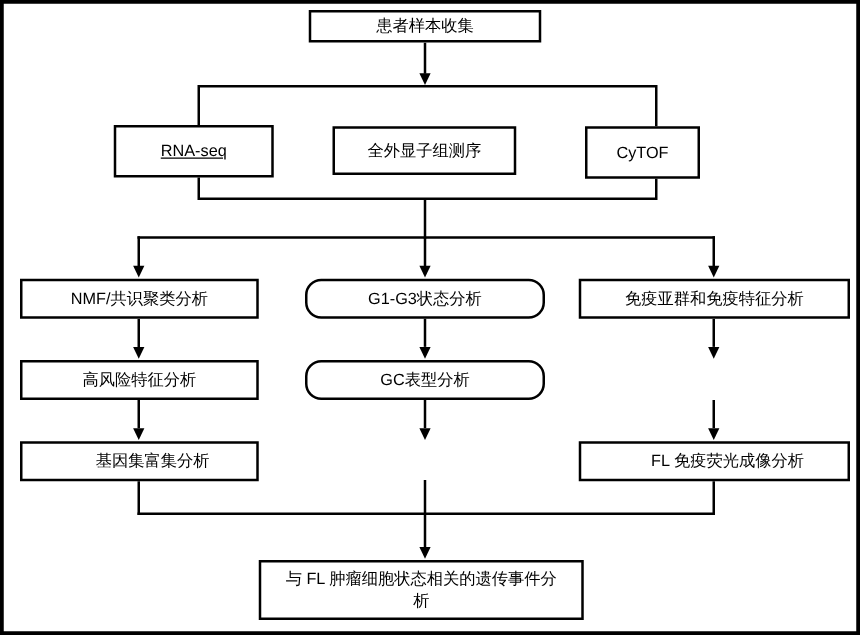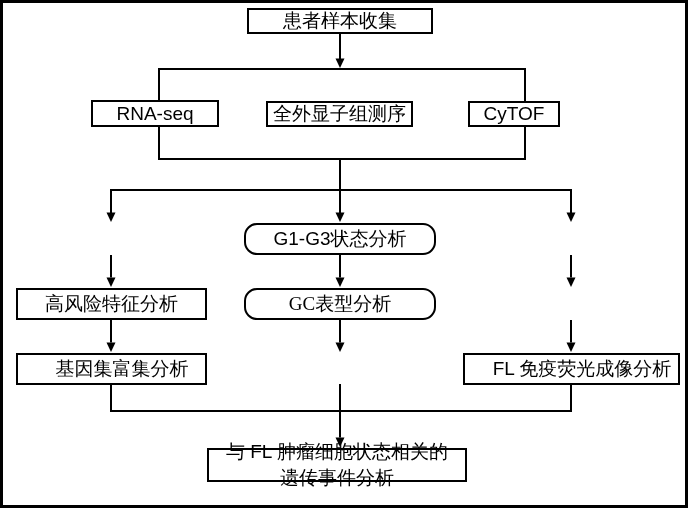--- a/index.html
+++ b/index.html
@@ -38,36 +38,36 @@
   .node {
     position: absolute;
     box-sizing: border-box;
     border: 2px solid var(--line, #000000);
     background: var(--bg, #ffffff);
     color: var(--line, #000000);
     display: flex;
     align-items: center;
     justify-content: center;
     text-align: center;
-    font-size: 19px;
+    font-size: 13px;
     line-height: 1.35;
     z-index: 2;
   }
   .n-root  { left: 244px; top: 5px;  width: 186px; height: 26px; }
-  .n-rna   { left: 88px;  top: 97px; width: 128px; height: 27px; }
-  .n-wes   { left: 263px; top: 98px; width: 147px; height: 26px; }
-  .n-cytof { left: 465px; top: 98px; width: 92px;  height: 26px; align-items: center; }
+  .n-rna   { left: 88px;  top: 97px; width: 128px; height: 42px; text-decoration: underline; }
+  .n-wes   { left: 263px; top: 98px; width: 147px; height: 39px; }
+  .n-cytof { left: 465px; top: 98px; width: 92px;  height: 42px; align-items: center; }
 
-  .row1 { top: 220px; } .row2 { top: 285px; font-family: Liberation Serif, serif; } .row3 { top: 350px; padding-left: 21px; }
+  .row1 { top: 220px; } .row2 { top: 285px; } .row3 { top: 350px; padding-left: 21px; }
   .col1 { left: 13px;  width: 191px; height: 32px; }
   .col2 { left: 241px; width: 192px; height: 32px; border-radius: 13px; }
   .col3 { left: 460px; width: 217px; height: 32px; }
 
   .n-final {
-    left: 204px; top: 445px; width: 260px; height: 34px;
+    left: 204px; top: 445px; width: 260px; height: 48px;
     padding: 0 14px;
   }
 </style>
 </head>
 <body>
 
 <div class="canvas">
 
   <svg class="lines" width="682" height="502" viewBox="0 0 682 502">
 
@@ -117,34 +117,40 @@
   <div class="node n-rna">
     <span>RNA-seq</span>
   </div>
   <div class="node n-wes">
     <span>全外显子组测序</span>
   </div>
   <div class="node n-cytof">
     <span>CyTOF</span>
   </div>
 
+  <div class="node col1 row1">
+    <span>NMF/共识聚类分析</span>
+  </div>
   <div class="node col1 row2">
     <span>高风险特征分析</span>
   </div>
   <div class="node col1 row3">
     <span>基因集富集分析</span>
   </div>
 
   <div class="node col2 row1">
     <span>G1-G3状态分析</span>
   </div>
   <div class="node col2 row2">
     <span>GC表型分析</span>
   </div>
 
+  <div class="node col3 row1">
+    <span>免疫亚群和免疫特征分析</span>
+  </div>
   <div class="node col3 row3">
     <span>FL 免疫荧光成像分析</span>
   </div>
 
   <div class="node n-final">
     <span>与 FL 肿瘤细胞状态相关的遗传事件分析</span>
   </div>
 
 </div>
 

